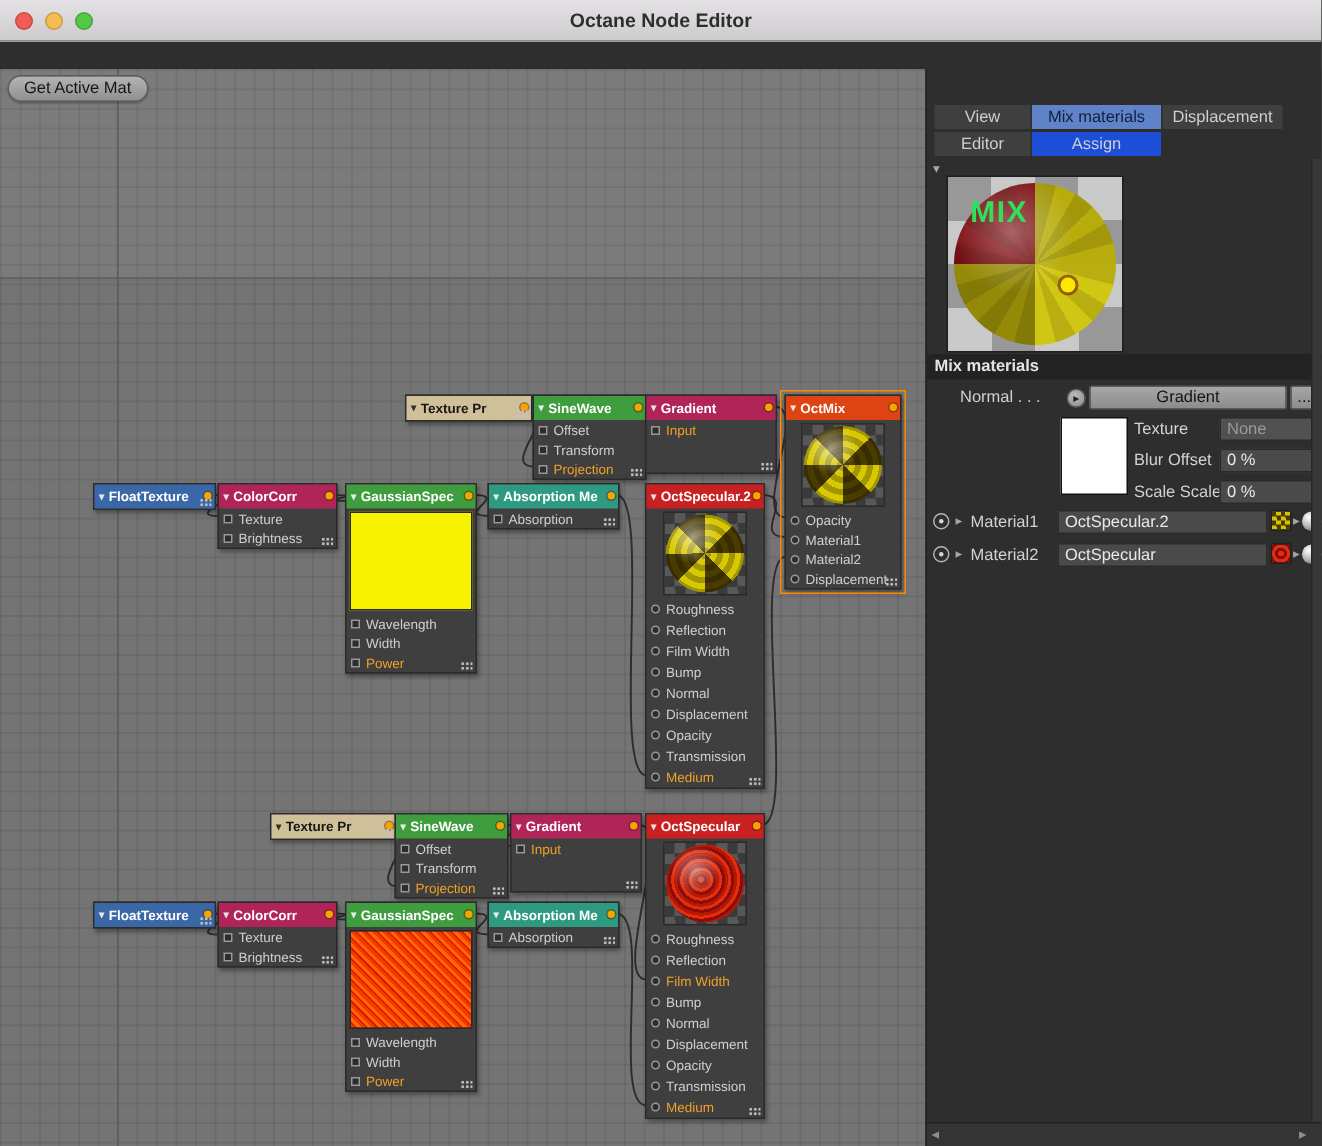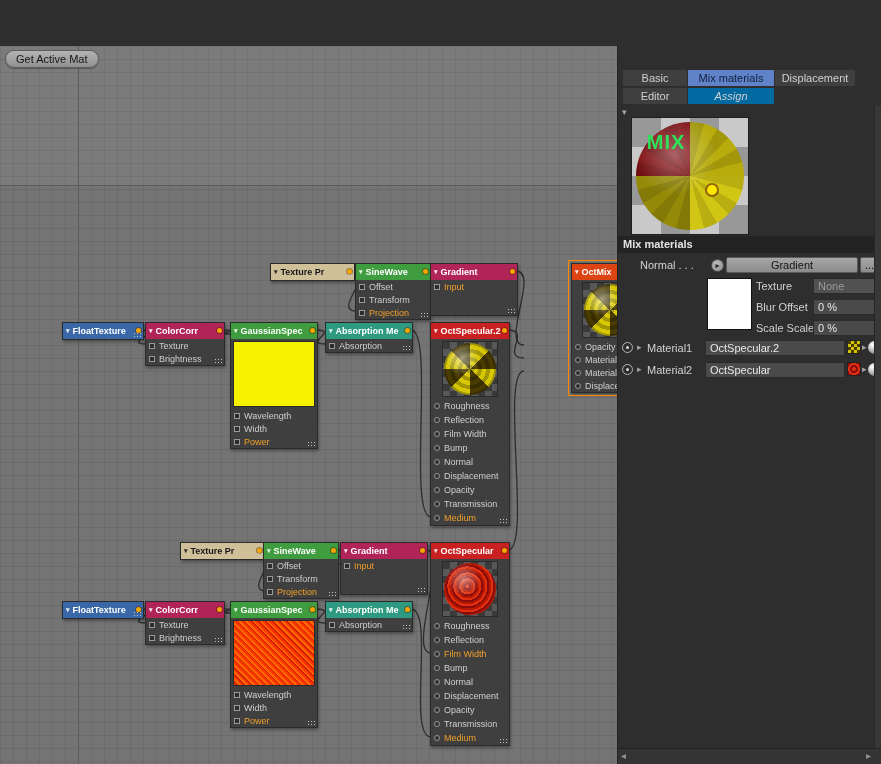--- a/index.html
+++ b/index.html
@@ -68,21 +68,21 @@
   .sphere.red { background:
     radial-gradient(circle at 38% 32%, rgba(255,255,255,.45), transparent 35%),
     repeating-radial-gradient(circle at 45% 45%, #e03010 0 2px, #8a0c0c 2px 4px, #b81800 4px 6px); }
 
   
   .panel { position:absolute; left:617px; top:46px; width:264px; height:718px;
     background:#2e2e2e; color:#d2d2d2; font-size:11px; border-left:1px solid #222; }
   .tab { position:absolute; height:16px; line-height:16px; text-align:center;
     background:#3f3f3f; color:#cfcfcf; }
   .tab.active { background:#5f82c8; color:#10203e; }
-  .tab.lighter { background:#0369a1;font-style:italic; }
+  .tab.lighter { background:#1d4ed8; }
   .disclosure { position:absolute; color:#a8a8a8; font-size:9px; }
   .preview { position:absolute; top:71px; left:13px; width:118px; height:118px;
     background:repeating-conic-gradient(#c9c9c9 0 25%, #989898 0 50%) 0 0/58px 58px; border:1px solid #1e1e1e; }
   .preview-sphere { position:absolute; inset:4px; border-radius:50%; background:
     radial-gradient(circle at 36% 30%, rgba(255,255,255,.35), transparent 40%),
     repeating-conic-gradient(rgba(0,0,0,.12) 0 15deg, transparent 15deg 30deg),
     conic-gradient(#b8ac0c 0 90deg, #d2c614 90deg 180deg, #958a08 180deg 270deg, #7e0f12 270deg 360deg); }
   .mix-label { position:absolute; left:10%; top:8%; color:#2de25a; font-weight:bold;
     font-size:20px; letter-spacing:1px; }
   .preview-dot { position:absolute; left:66%; top:58%; width:10px; height:10px; border-radius:50%;
@@ -114,20 +114,28 @@
     background:#343434; border-top:1px solid #222; }
   .sarrow { position:absolute; top:1px; color:#909090; font-size:10px; }
   .vscroll { position:absolute; right:0; top:60px; bottom:16px; width:7px;
     background:#383838; border-left:1px solid #262626; }
 </style>
 </head>
 <body>
 
 <div class="window">
 
+  <div class="titlebar">
+    <div class="traffic">
+      <span class="light red"></span>
+      <span class="light yellow"></span>
+      <span class="light green"></span>
+    </div>
+    <span>Octane Node Editor</span>
+  </div>
 
 
   <div class="canvas">
     <div class="canvas-top"></div>
     <div class="axis-v"></div>
     <div class="axis-h"></div>
     <svg id="wires" width="617" height="718">
         <path d="M353,225 C377,225 332,265 356,265" class="wire"></path>
         <path d="M429,225 C453,225 407,239 431,239" class="wire"></path>
         <path d="M516,225 C540,225 500,299 524,299" class="wire"></path>
@@ -180,21 +188,21 @@
             <span>Gradient</span>
             <span class="out-dot"></span>
           </div>
           <div class="node-row" style="height: 13px;">
             <span class="port-ico"></span>
             <span style="color: rgb(240, 160, 40);">Input</span>
           </div>
           <div style="height: 22px;"></div>
           <div class="grip"></div>
         </div>
-        <div class="node selected" style="left: 523px; top: 217px; width: 78px; margin-left: 48px;">
+        <div class="node selected" style="left: 523px; top: 217px; width: 78px;">
           <div class="node-header" style="background: rgb(221, 68, 20); color: rgb(255, 255, 255);">
             <span class="tri">▾</span>
             <span>OctMix</span>
             <span class="out-dot"></span>
           </div>
           <div class="thumb">
             <div class="sphere yellow"></div>
           </div>
           <div class="node-row" style="height: 13px;">
             <span class="port-ico circ"></span>
@@ -461,21 +469,21 @@
             <span class="port-ico"></span>
             <span>Absorption</span>
           </div>
           <div class="grip"></div>
         </div>
       </div>
     <button class="get-mat-btn">Get Active Mat</button>
   </div>
 
   <div class="panel">
-    <div class="tab" style="top:24px;left:5px;width:64px;">Basic</div>
+    <div class="tab" style="top:24px;left:5px;width:64px;">View</div>
     <div class="tab active" style="top:24px;left:70px;width:86px;">Mix materials</div>
     <div class="tab" style="top:24px;left:157px;width:80px;">Displacement</div>
     <div class="tab" style="top:42px;left:5px;width:64px;">Editor</div>
     <div class="tab lighter" style="top:42px;left:70px;width:86px;">Assign</div>
 
     <span class="disclosure" style="top:61px;left:4px;">▾</span>
 
     <div class="preview">
       <div class="preview-sphere">
         <span class="mix-label">MIX</span>

